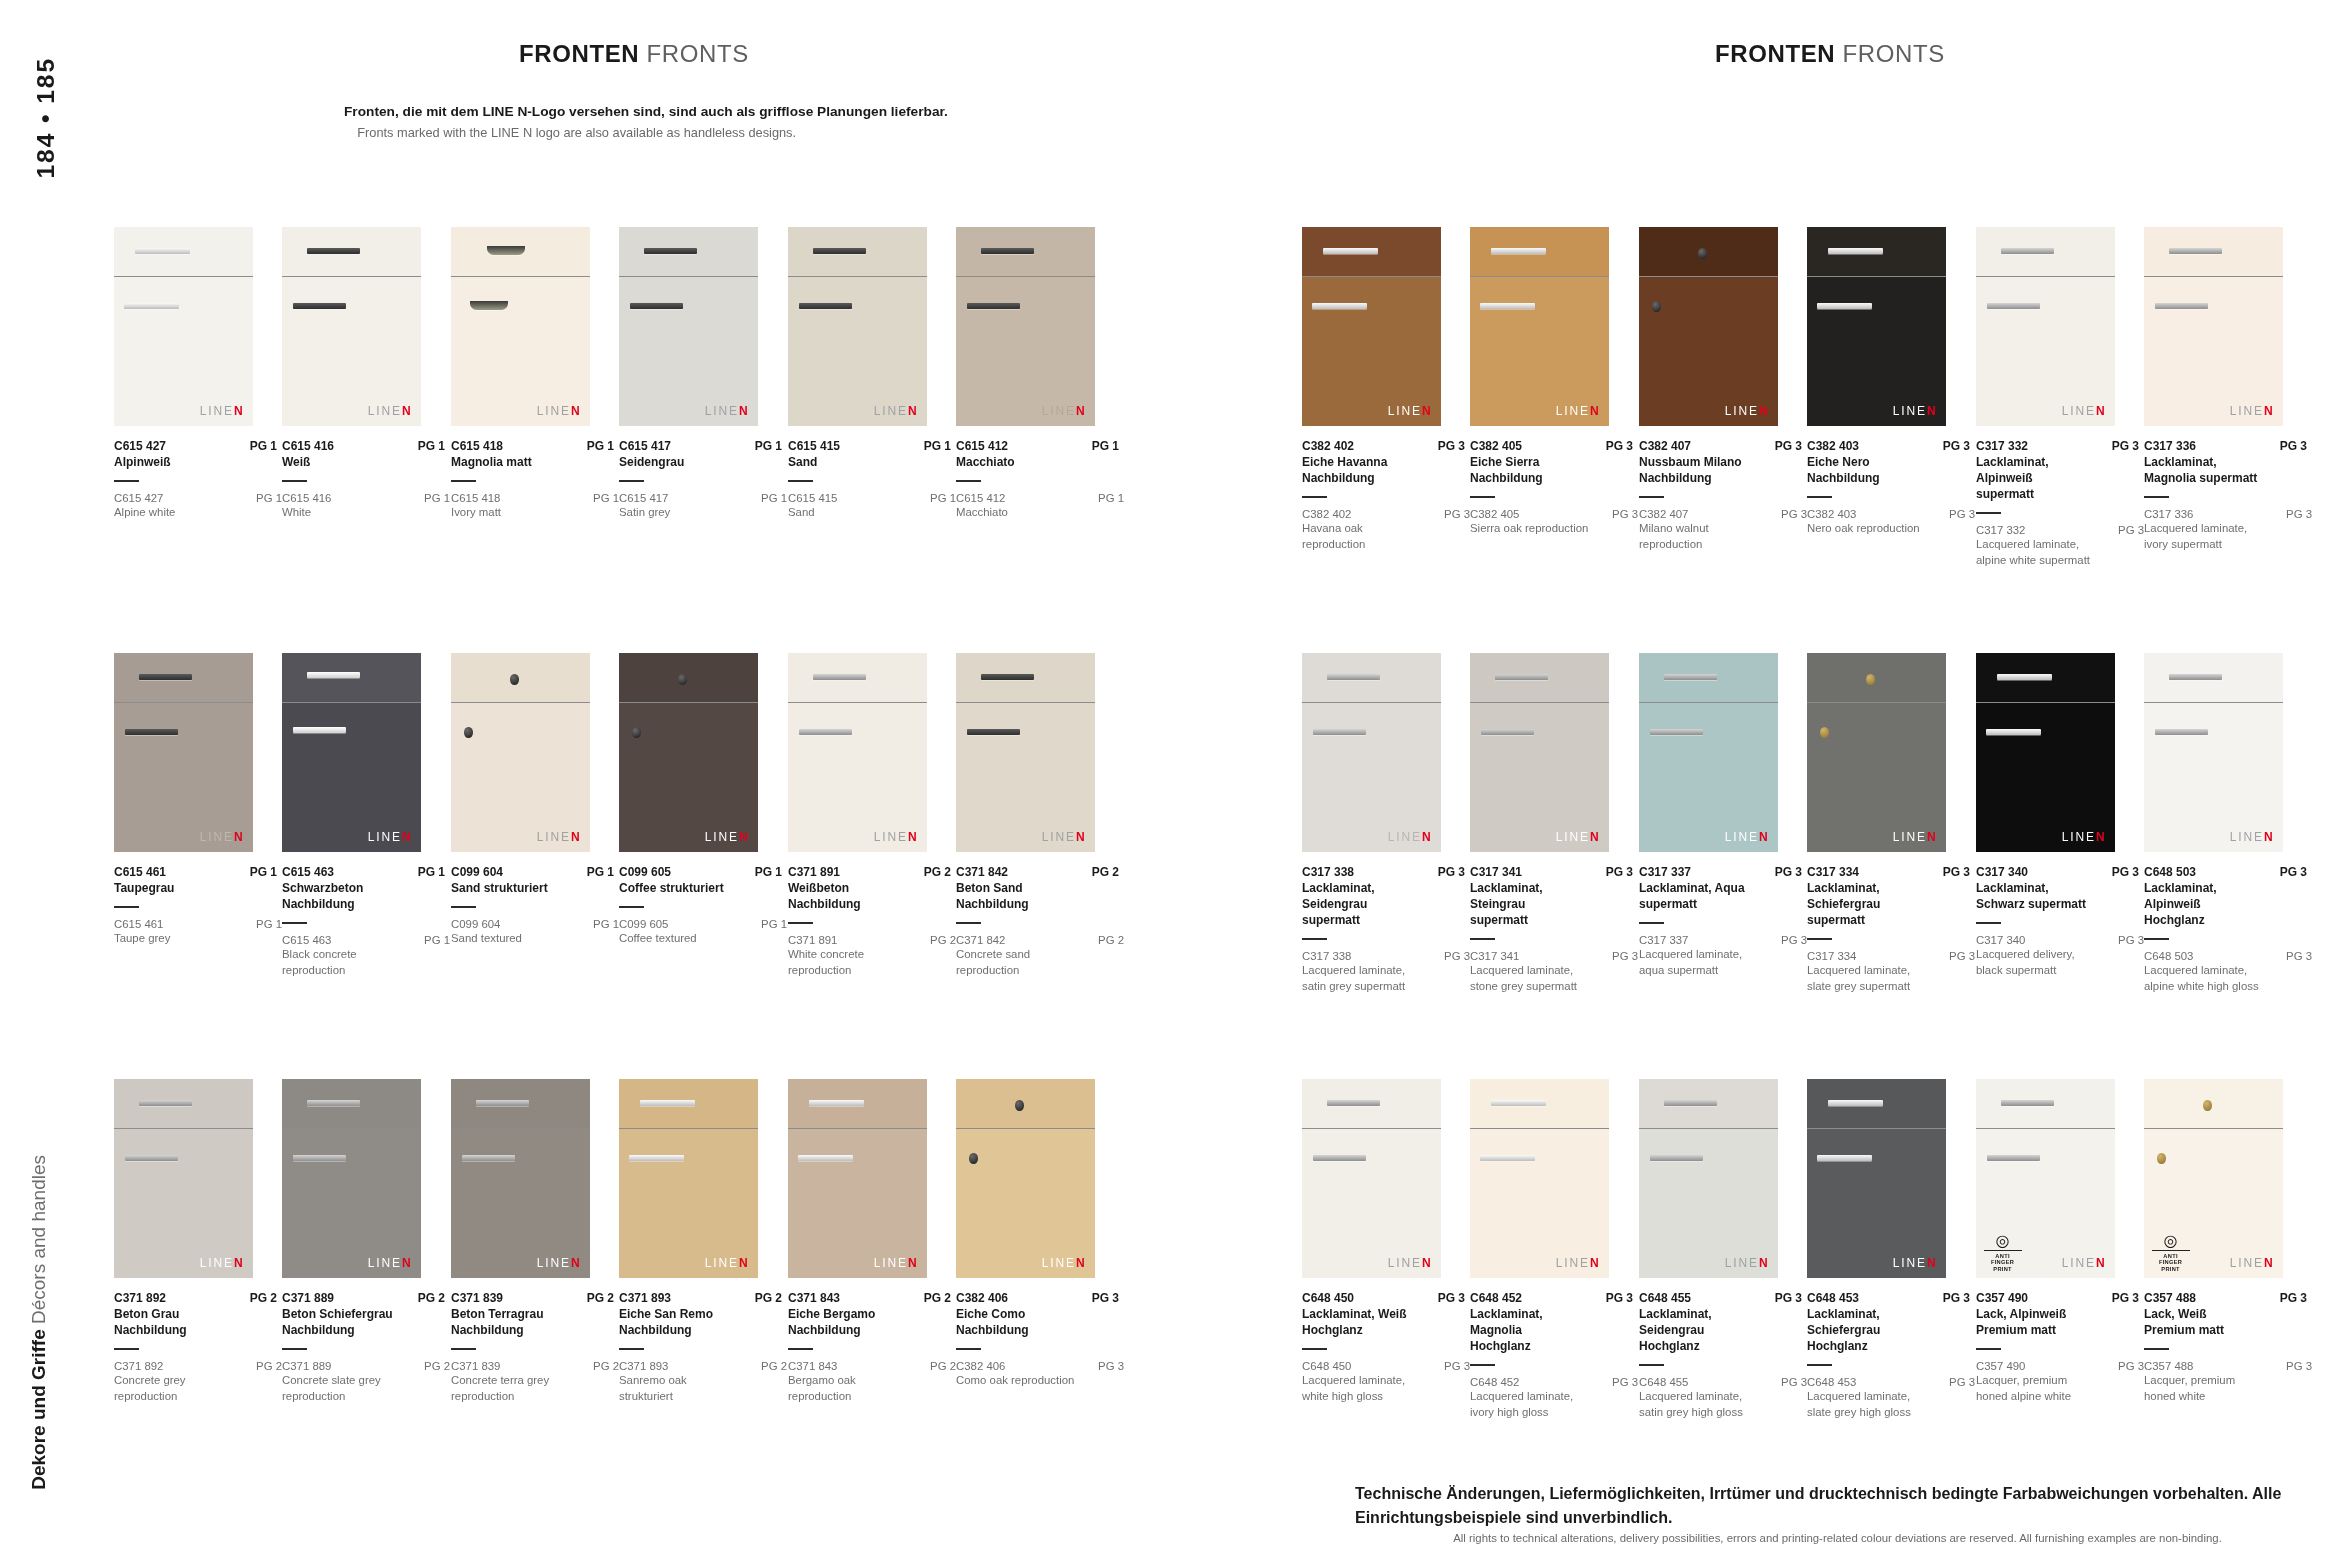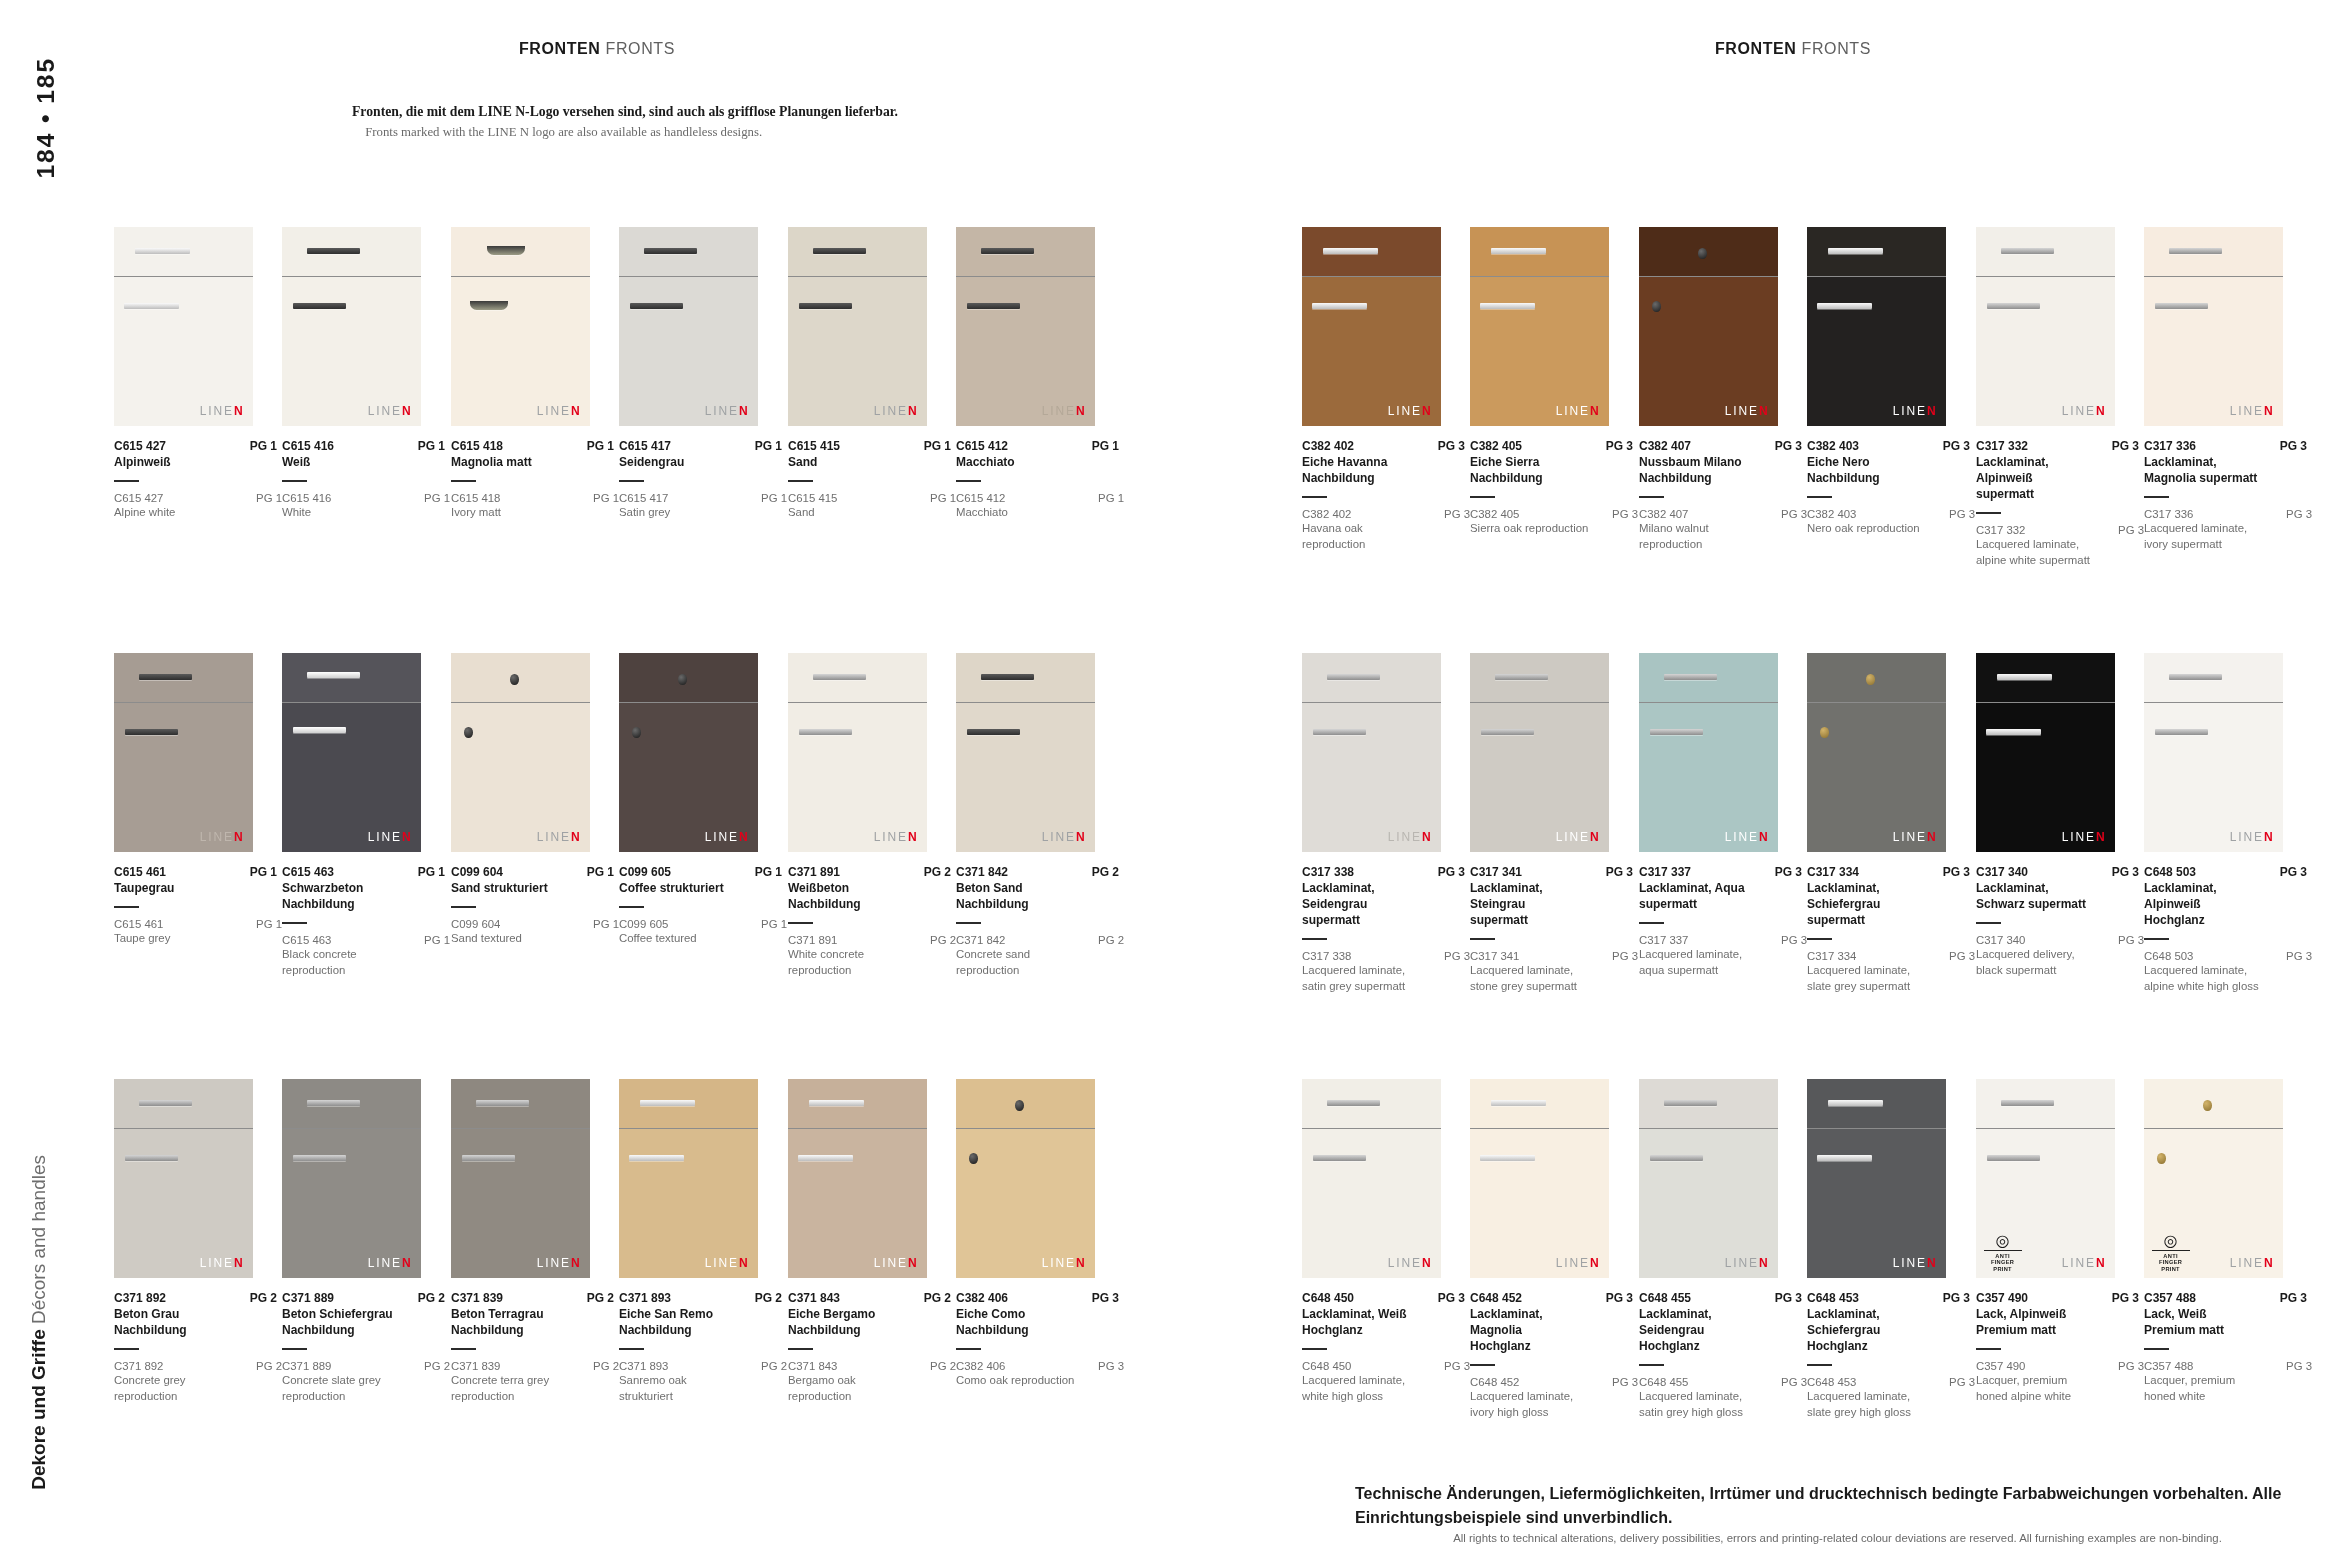--- a/index.html
+++ b/index.html
@@ -10,27 +10,27 @@
   
   .side-col{position:absolute;left:0;top:0;width:87px;height:1565px;}
   .folio{position:absolute;left:32px;top:57px;writing-mode:vertical-rl;transform:rotate(180deg);
          font-size:24.6px;font-weight:700;letter-spacing:1.9px;}
   .side-chapter{position:absolute;left:28px;top:1155px;writing-mode:vertical-rl;transform:rotate(180deg);
          font-size:19px;white-space:nowrap;}
   .side-chapter .de{font-weight:700;}
   .side-chapter .en{color:#6d6d6d;}
 
   
-  .sheet-title{position:absolute;font-size:16px;letter-spacing:0.6px;}
+  .sheet-title{position:absolute;font-size:24px;letter-spacing:0.6px;}
   .sheet-title .de{font-weight:700;}
   .sheet-title .en{color:#5f5f5f;font-weight:400;}
   #title-left{left:519px;top:40px;}
   #title-right{left:1715px;top:40px;}
 
-  .note{position:absolute;left:352px;top:102px;width:852px;font-family:Liberation Serif, serif;}
+  .note{position:absolute;left:344px;top:102px;width:852px;}
   .note .n-de{font-size:13.7px;font-weight:700;line-height:1.5;}
   .note .n-en{font-size:12.8px;color:#6a6a6a;line-height:1.5;margin-left:13.2px;}
 
   
   .grid{position:absolute;}
   #grid-left{left:114px;top:227px;}
   #grid-right{left:1302px;top:227px;}
 
   .row{position:relative;height:426px;}
   .cell{position:absolute;top:0;width:168px;}

